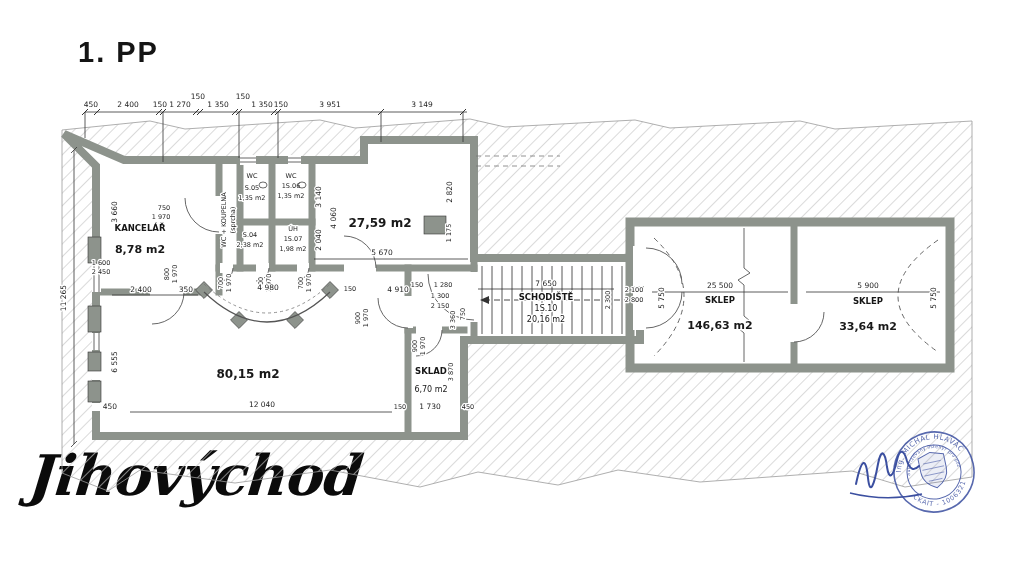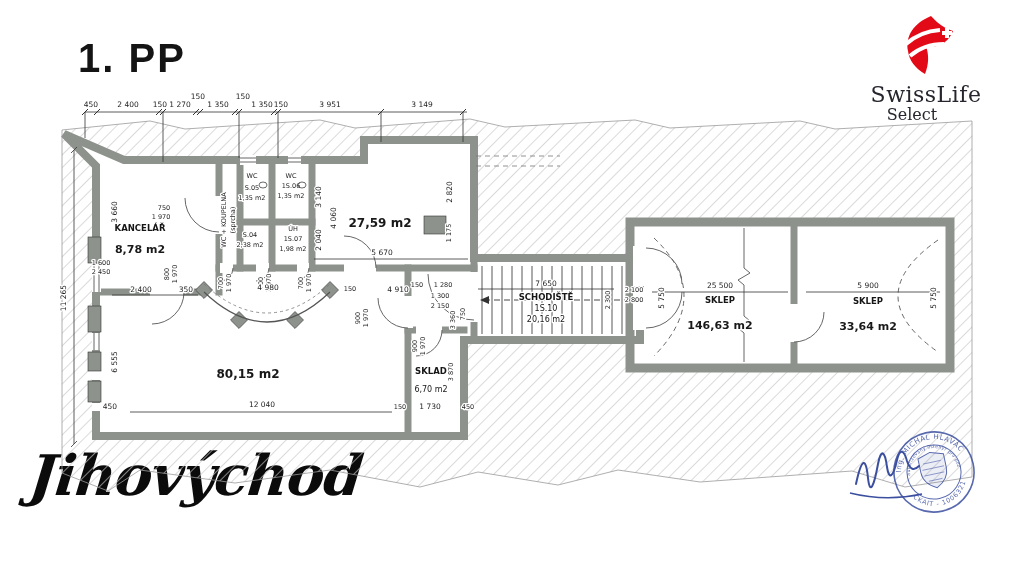--- a/index.html
+++ b/index.html
@@ -1,19 +1,19 @@
 <!DOCTYPE html>
 <html><head>
 <meta charset="utf-8">
 <style>
   html,body{margin:0;padding:0;background:#ffffff;}
   #stage{position:relative;width:1024px;height:576px;background:#ffffff;overflow:hidden;
          font-family:"DejaVu Sans",sans-serif;}
   #plan-title{position:absolute;left:78px;top:36px;font-family:"Liberation Sans",sans-serif;
-         font-size:40px;font-weight:900;letter-spacing:2px;color:#141414;}
+         font-size:29px;font-weight:900;letter-spacing:2px;color:#141414;}
   #orientation{position:absolute;left:30px;top:442px;font-family:"DejaVu Serif",serif;
          font-style:italic;font-weight:bold;font-size:56px;color:#0b0b0b;
          transform:skewX(-6deg);letter-spacing:-1px;}
   #logo{position:absolute;right:28px;top:14px;width:140px;text-align:center;}
   #logo .brand{font-family:"DejaVu Serif",serif;font-size:22px;color:#26262e;letter-spacing:.5px;}
   #logo .product{font-family:"DejaVu Serif",serif;font-size:16px;color:#26262e;margin-top:-2px;margin-right:28px;}
   svg text{font-family:"DejaVu Sans",sans-serif;}
   .dim{font-size:7.5px;fill:#1e1e1e;text-anchor:middle;}
   .dim6{font-size:6.5px;fill:#1e1e1e;text-anchor:middle;}
   .code{font-size:8px;fill:#161616;text-anchor:middle;}
@@ -25,31 +25,20 @@
   .stampTxtSm{font-size:4.5px;fill:#3b4fa0;letter-spacing:.3px;}
   .stampTxtB{font-size:6.5px;fill:#3b4fa0;letter-spacing:.8px;}
 </style>
 </head>
 <body>
 
 <div id="stage">
 
   <div id="plan-title">1. PP</div>
 
-  <div id="logo">
-    <svg width="140" height="64" viewBox="0 0 140 64">
-      <path d="M75,2 C58,9 49,22 52,37 C53,46 59,54 69,60 C73,50 73,41 70,32 C82,35 93,28 97,17 C90,15 82,10 75,2 z" fill="#e30a17"></path>
-      <path d="M50,30 C59,22 70,17 84,16" stroke="#ffffff" stroke-width="4" fill="none"></path>
-      <path d="M54,42 C63,34 74,30 88,30" stroke="#ffffff" stroke-width="4" fill="none"></path>
-      <rect x="86" y="17" width="10" height="4" fill="#ffffff"></rect>
-      <rect x="89" y="14" width="4" height="10" fill="#ffffff"></rect>
-    </svg>
-    <div class="brand">SwissLife</div>
-    <div class="product">Select</div>
-  </div>
 
   <div id="orientation">Jihovýchod</div>
 
   <svg id="plan" width="1024" height="576" viewBox="0 0 1024 576" style="position:absolute;left:0;top:0;">
     <defs>
       <pattern id="hatch" patternUnits="userSpaceOnUse" width="9" height="9" patternTransform="rotate(45)">
         <path d="M0,0 L0,9" stroke="#c6c6c6" stroke-width="1.3"></path>
       </pattern>
     </defs>
 

